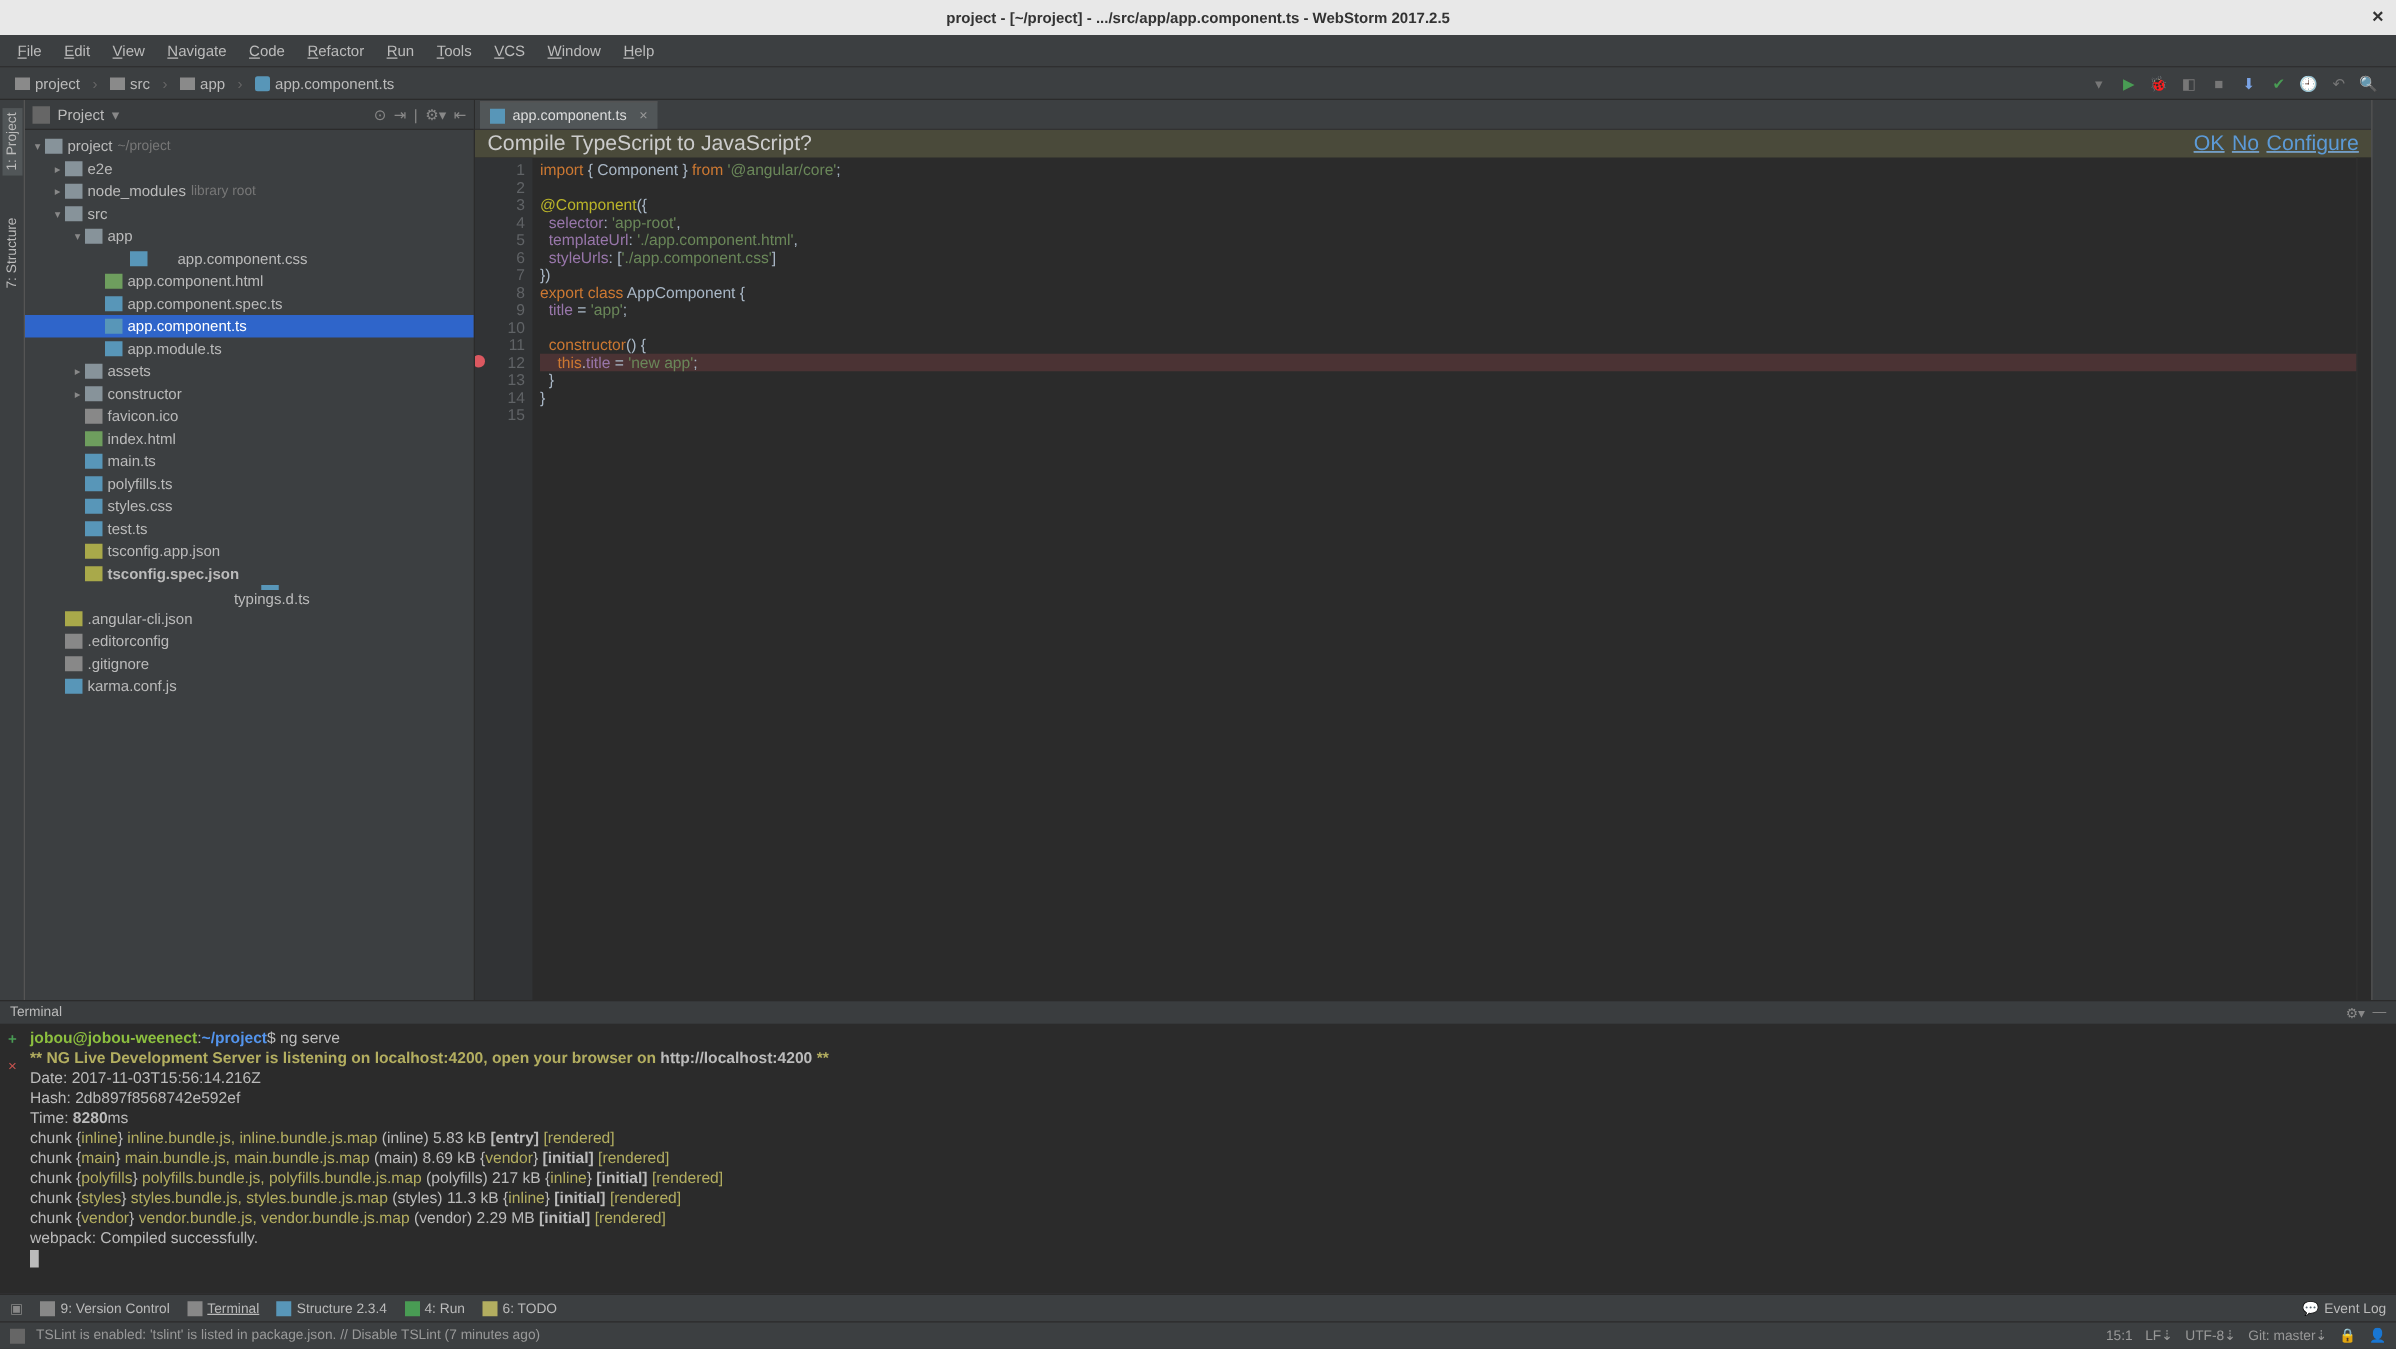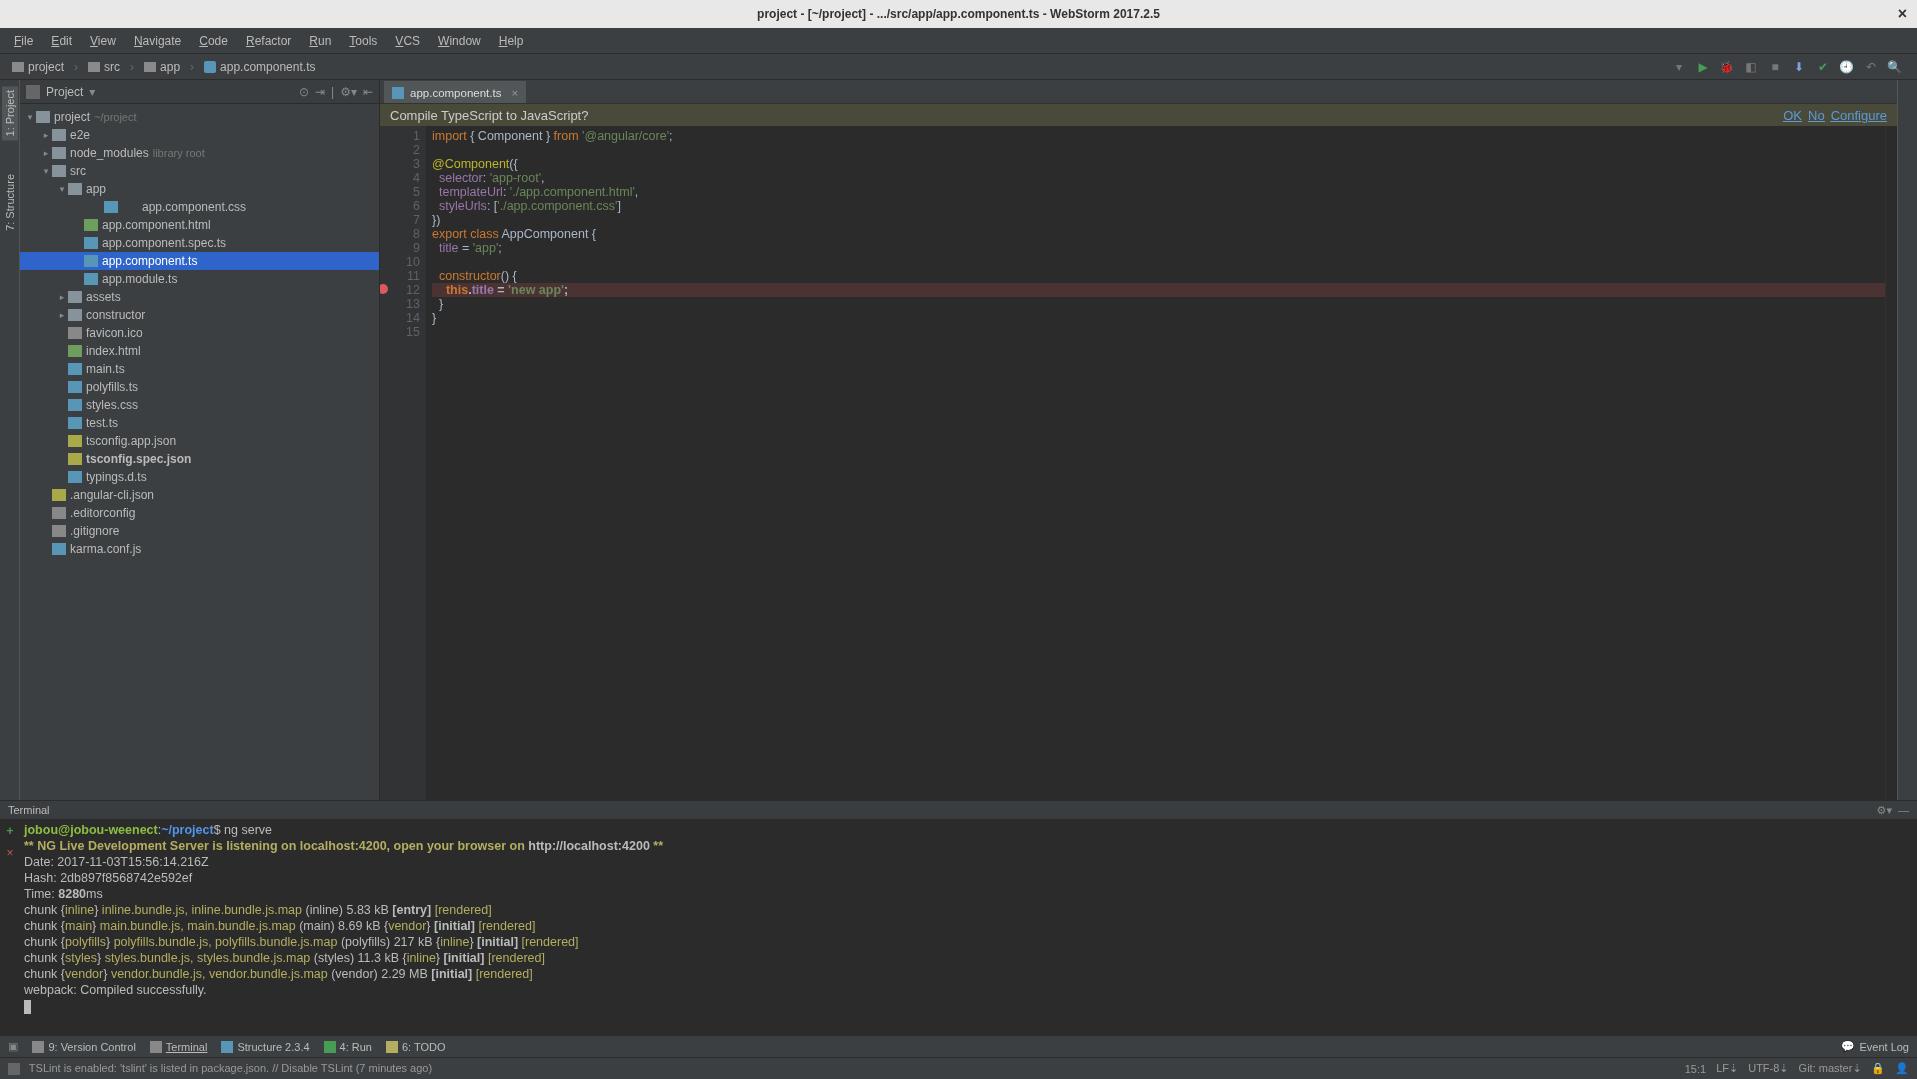--- a/index.html
+++ b/index.html
@@ -42,30 +42,30 @@
 .ic.json { background:#a9a94a; }
 .ic.txt { background:#888; }
 .trow .lbl { color:#bbb; }
 .trow.selected .lbl { color:#fff; }
 .trow .hint { color:#777; margin-left:4px; font-size:11px; }
 .editor { flex:1; display:flex; flex-direction:column; background:#2b2b2b; min-width:0; }
 .tabstrip { height:24px; background:#3c3f41; display:flex; align-items:flex-end; border-bottom:1px solid #323232; }
 .etab { height:22px; background:#515658; display:flex; align-items:center; padding:0 8px; gap:6px; font-size:11.5px; color:#ddd; border-top:1px solid #555; margin-left:4px; }
 .etab .tsicon { width:12px; height:12px; background:#5896b8; }
 .etab .x { color:#999; cursor:pointer; margin-left:4px; }
-.tsbanner { height:22px; background:#4a4a3a; color:#ccc; display:flex; align-items:center; padding:0 10px; font-size:13px; justify-content:space-between; }
+.tsbanner { height:22px; background:#4a4a3a; color:#ccc; display:flex; align-items:center; padding:0 10px; font-size:17px; justify-content:space-between; }
 .tsbanner .links { display:flex; gap:6px;text-decoration:underline; }
 .tsbanner a { color:#5c9ad6; text-decoration:underline; cursor:pointer; }
 .code { flex:1; display:flex; font-family:"DejaVu Sans Mono",Consolas,monospace; font-size:12.5px; overflow:auto; position:relative; }
 .gutter { width:46px; background:#313335; color:#606366; text-align:right; padding:3px 6px 3px 0; line-height:14px; position:relative; }
 .gutter .ln { height:14px; position:relative; }
 .gutter .bp { position:absolute; left:-2px; top:1px; width:10px; height:10px; background:#db5860; border-radius:50%; }
 .codelines { flex:1; padding:3px 0 3px 6px; line-height:14px; position:relative; }
 .cl { height:14px; white-space:pre; color:#a9b7c6; }
-.cl.bpline { background:rgba(219,88,96,0.18);font-weight:bold; }
+.cl.bpline { background:rgba(219,88,96,0.18); }
 .kw { color:#cc7832; }
 .str { color:#6a8759; }
 .punc { color:#a9b7c6; }
 .dec { color:#bbb529; }
 .prop { color:#9876aa; }
 .type { color:#a9b7c6; }
 .minimap { width:12px; background:#2b2b2b; border-left:1px solid #323232; }
 .terminal-wrap { display:flex; flex-direction:column; }
 .rightgutter { width:20px; background:#3c3f41; border-left:1px solid #555; display:flex; flex-direction:column; align-items:center; }
 .termhead { height:20px; background:#3a3d3f; display:flex; align-items:center; padding:0 8px; color:#bbb; font-size:11px; border-top:1px solid #2b2b2b; border-bottom:1px solid #2b2b2b; justify-content:space-between; }
@@ -268,21 +268,21 @@
         <div class="trow" style="padding-left: 36px;">
           <span class="ar none"></span>
           <span class="ic json"></span>
           <span class="lbl">tsconfig.app.json</span>
         </div>
         <div class="trow" style="padding-left: 36px; font-weight: bold;">
           <span class="ar none"></span>
           <span class="ic json"></span>
           <span class="lbl">tsconfig.spec.json</span>
         </div>
-        <div class="trow" style="padding-left: 36px;">
+        <div class="trow" style="padding-left: 36px; flex-direction: column;">
           <span class="ar none"></span>
           <span class="ic ts"></span>
           <span class="lbl">typings.d.ts</span>
         </div>
         <div class="trow" style="padding-left: 20px;">
           <span class="ar none"></span>
           <span class="ic json"></span>
           <span class="lbl">.angular-cli.json</span>
         </div>
         <div class="trow" style="padding-left: 20px;">

